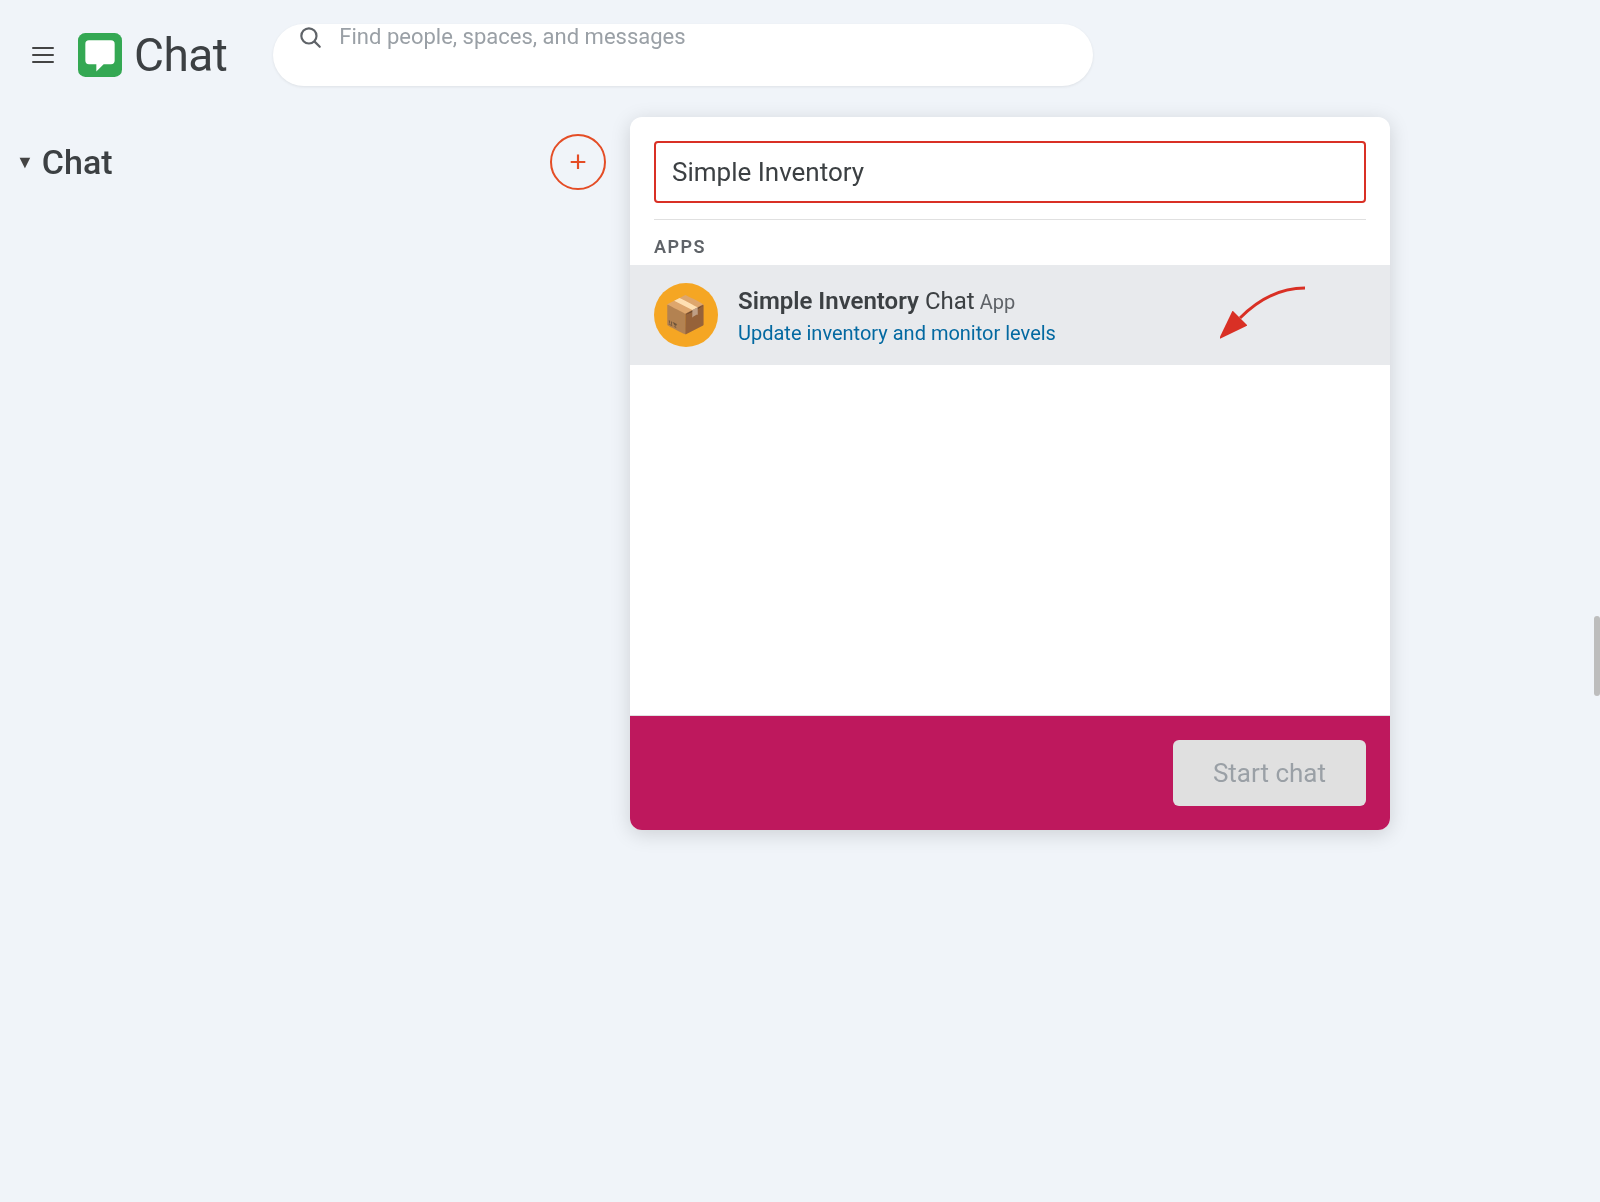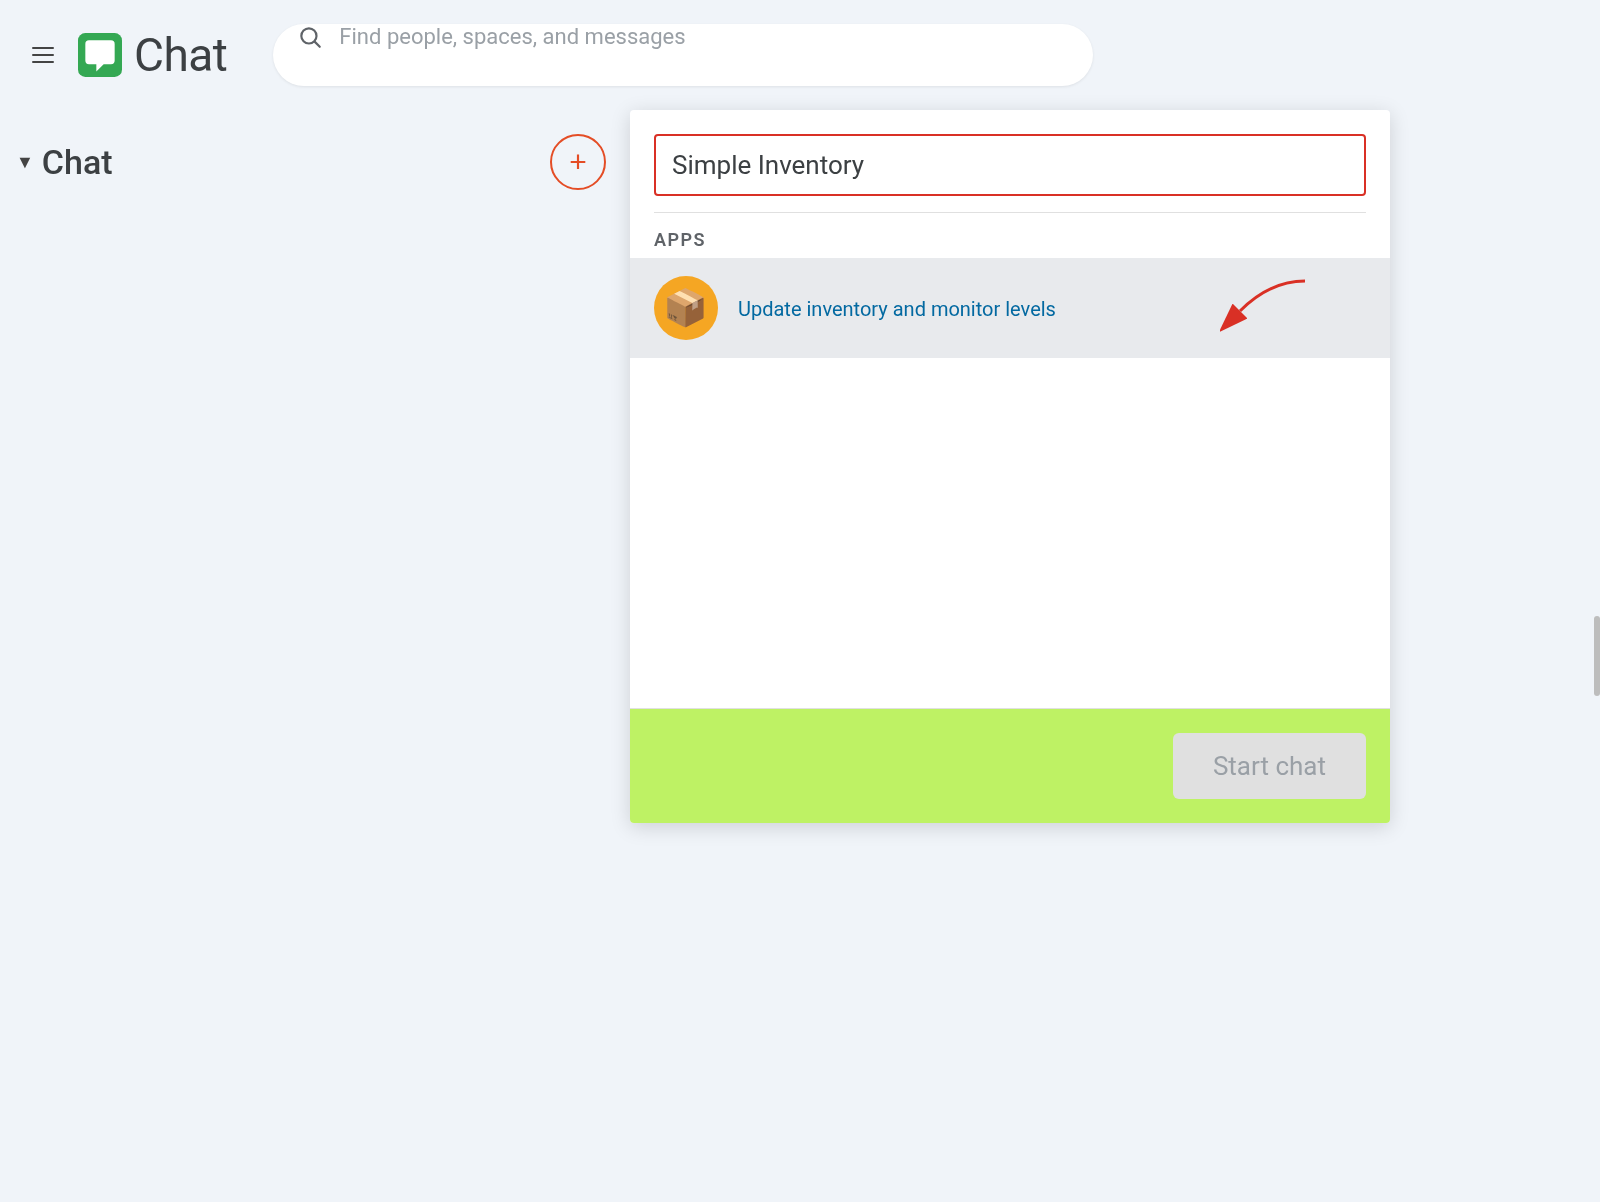--- a/index.html
+++ b/index.html
@@ -136,25 +136,25 @@
 
     
     .content {
       flex: 1;
       position: relative;
     }
 
     
     .dropdown-panel {
       position: absolute;
-      top: 0;
+      top: 7px;
       left: 0;
       width: 760px;
       background: #fff;
-      border-radius: 4px;
+      border-radius: 12px;
       box-shadow: 0 4px 20px rgba(0,0,0,0.15);
       z-index: 100;
       overflow: hidden;
       display: flex;
       flex-direction: column;
     }
 
     .dropdown-search-input {
       border: 2px solid #d93025;
       border-radius: 4px;
@@ -244,21 +244,21 @@
     .dropdown-footer-divider {
       height: 1px;
       background: #e0e0e0;
       margin: 0 0;
     }
 
     .dropdown-footer {
       padding: 24px;
       display: flex;
       justify-content: flex-end;
-      background: #bef264;
+      background: #be185d;
     }
 
     .start-chat-btn {
       background: #e0e0e0;
       border: none;
       border-radius: 6px;
       padding: 18px 40px;
       font-size: 26px;
       font-family: inherit;
       color: #9aa0a6;
@@ -329,20 +329,23 @@
 
       <div class="dropdown-divider"></div>
 
       <div class="dropdown-section-label">APPS</div>
 
       <div class="dropdown-result-item">
         <div class="result-icon">
           <span>📦</span>
         </div>
         <div class="result-text">
+          <div class="result-title">
+            <strong>Simple Inventory</strong><span> Chat</span><span class="result-badge">  App</span>
+          </div>
           <div class="result-subtitle">Update inventory and monitor levels</div>
         </div>
 
         <div class="red-arrow">
           <svg width="90" height="60" viewBox="0 0 90 60">
             <defs>
               <marker id="arrowhead" markerWidth="10" markerHeight="7" refX="0" refY="3.5" orient="auto">
                 <polygon points="0 0, 10 3.5, 0 7" fill="#d93025"></polygon>
               </marker>
             </defs>

